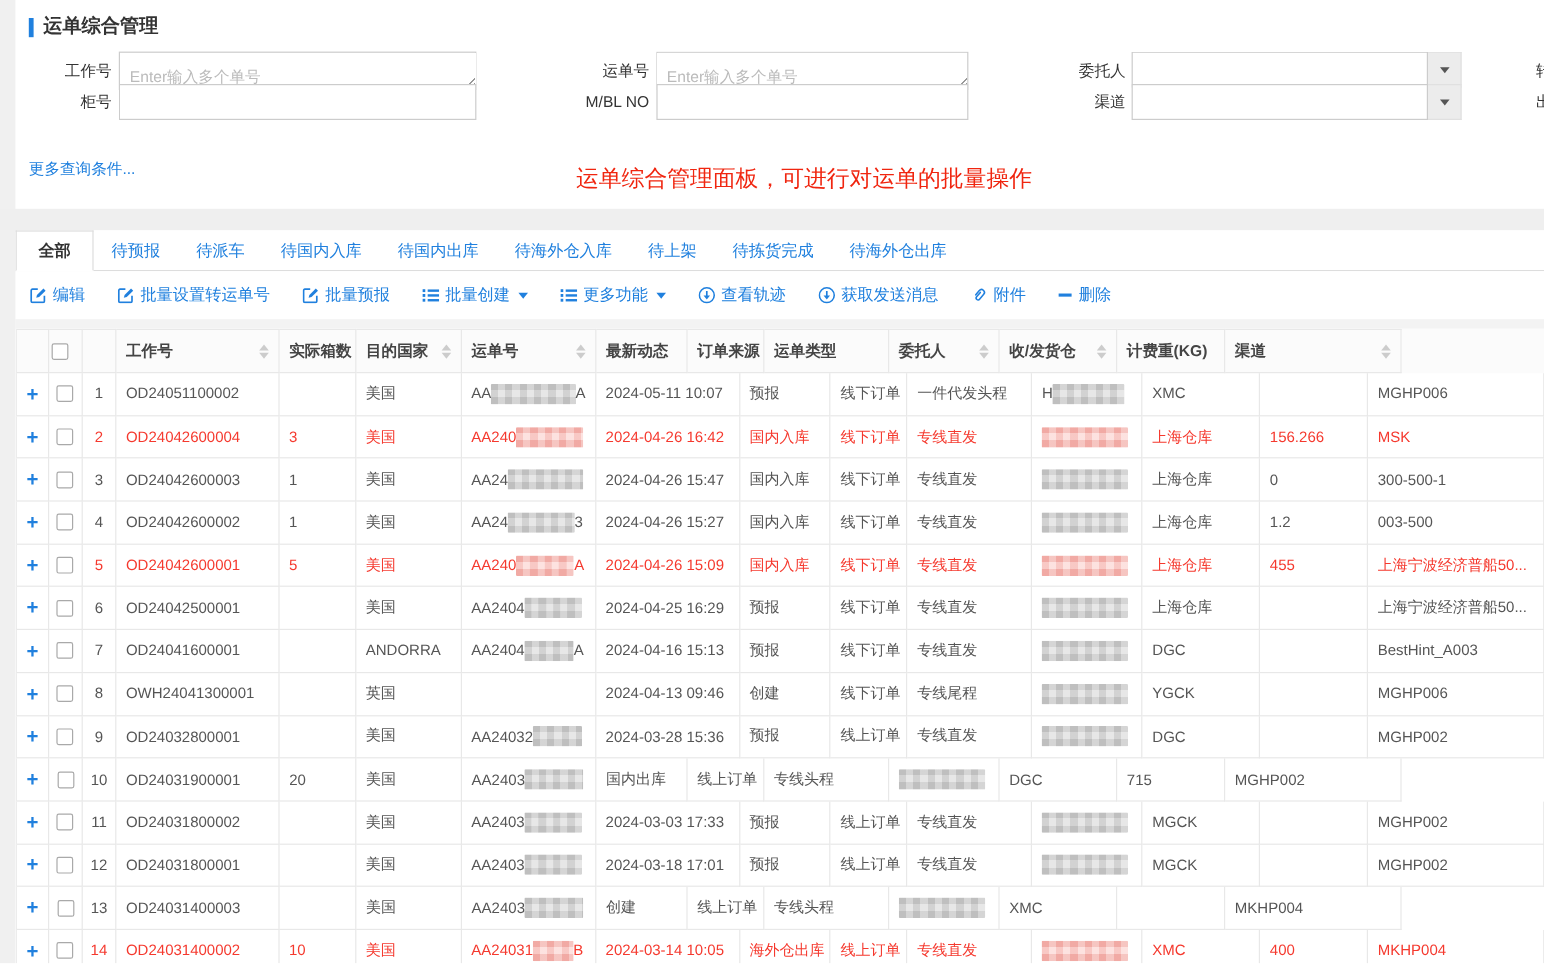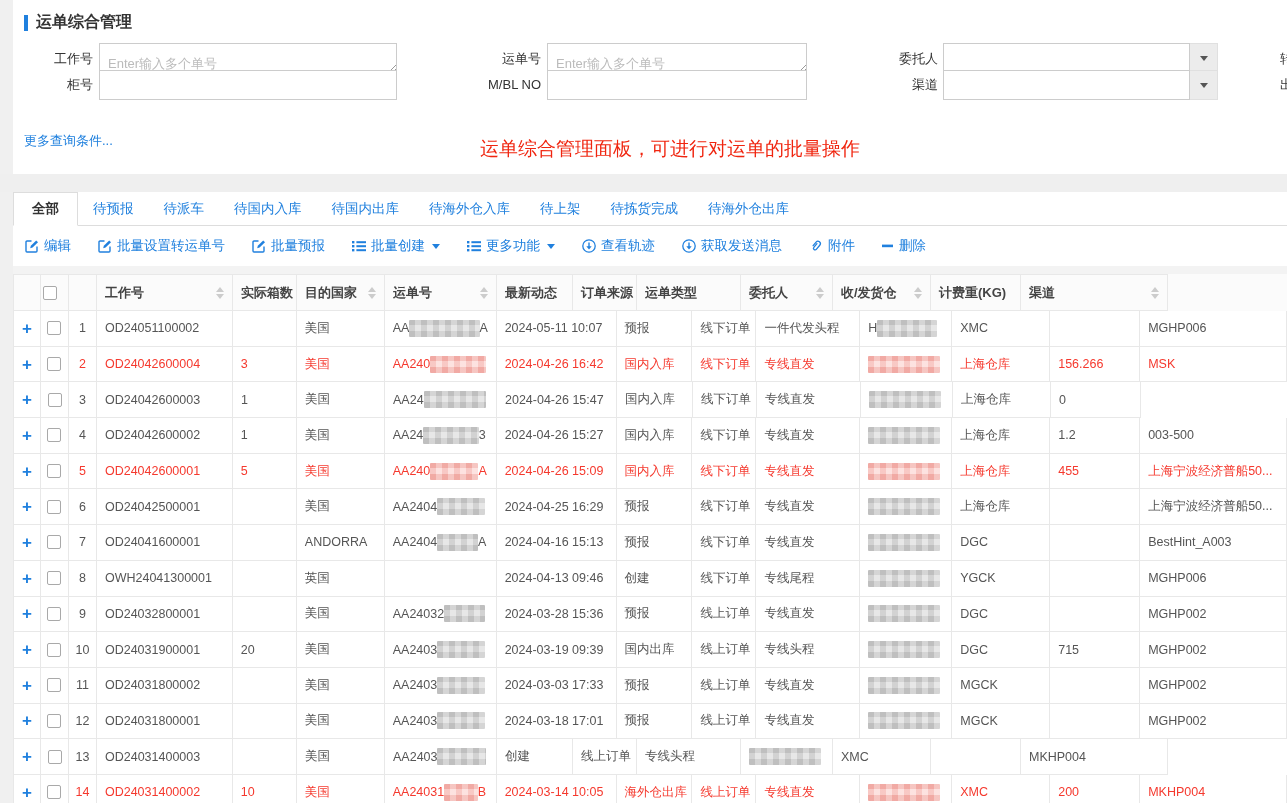--- a/index.html
+++ b/index.html
@@ -434,20 +434,23 @@
         <div class="td" style="width:92px">
           <span></span>
           <span class="mosaic" style="width:72px"></span>
         </div>
         <div class="td" style="width:98px">
           <span>上海仓库</span>
         </div>
         <div class="td" style="width:90px">
           <span>0</span>
         </div>
+        <div class="td" style="width:147px">
+          <span>300-500-1</span>
+        </div>
       </div>
       <div class="tr">
         <div class="td center" style="width:27px">
           <span class="plus">+</span>
         </div>
         <div class="td center" style="width:28px">
           <span class="cb"></span>
         </div>
         <div class="td center" style="width:28px">
           <span>4</span>
@@ -758,23 +761,20 @@
           <span>20</span>
         </div>
         <div class="td" style="width:88px">
           <span>美国</span>
         </div>
         <div class="td" style="width:112px">
           <span>AA2403</span>
           <span class="mosaic" style="width:48.2px"></span>
           <span></span>
         </div>
-        <div class="td" style="width:120px">
-          <span>2024-03-19 09:39</span>
-        </div>
         <div class="td" style="width:76px">
           <span>国内出库</span>
         </div>
         <div class="td" style="width:64px">
           <span>线上订单</span>
         </div>
         <div class="td" style="width:104px">
           <span>专线头程</span>
         </div>
         <div class="td" style="width:92px">
@@ -975,20 +975,20 @@
           <span>专线直发</span>
         </div>
         <div class="td" style="width:92px">
           <span></span>
           <span class="mosaic redm" style="width:72px"></span>
         </div>
         <div class="td" style="width:98px">
           <span>XMC</span>
         </div>
         <div class="td" style="width:90px">
-          <span>200</span>
+          <span>400</span>
         </div>
         <div class="td" style="width:147px">
           <span>MKHP004</span>
         </div>
       </div>
     </div>
 </div>
 
 </body></html>

